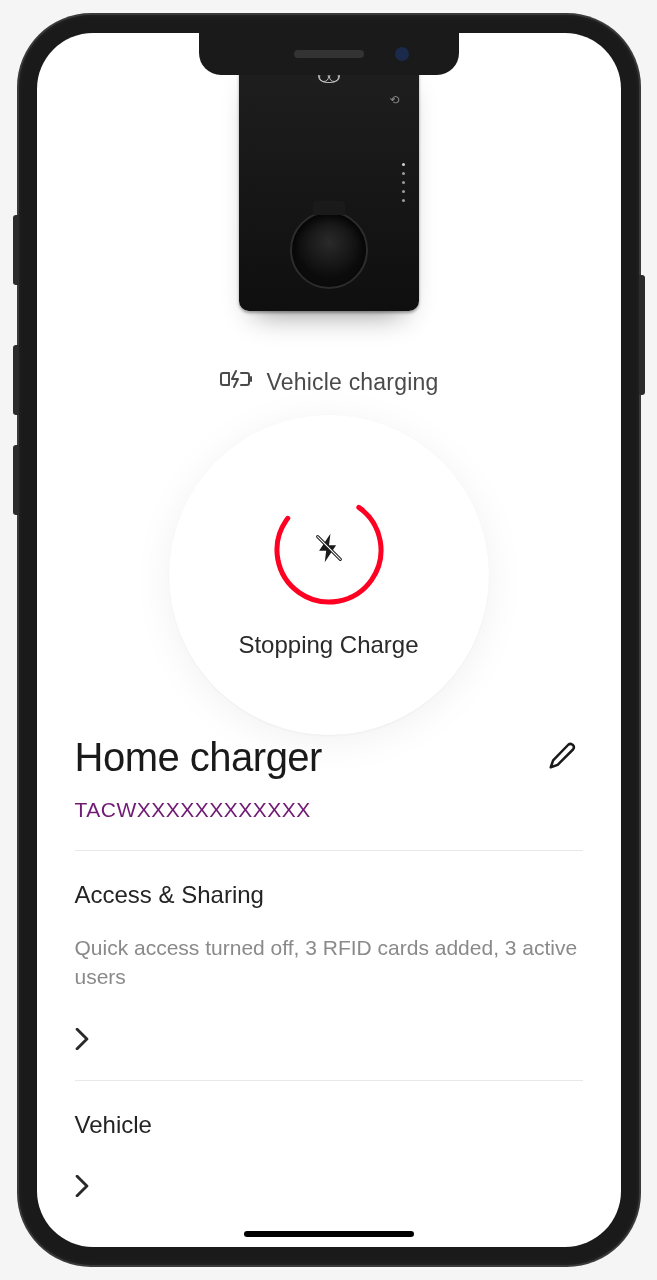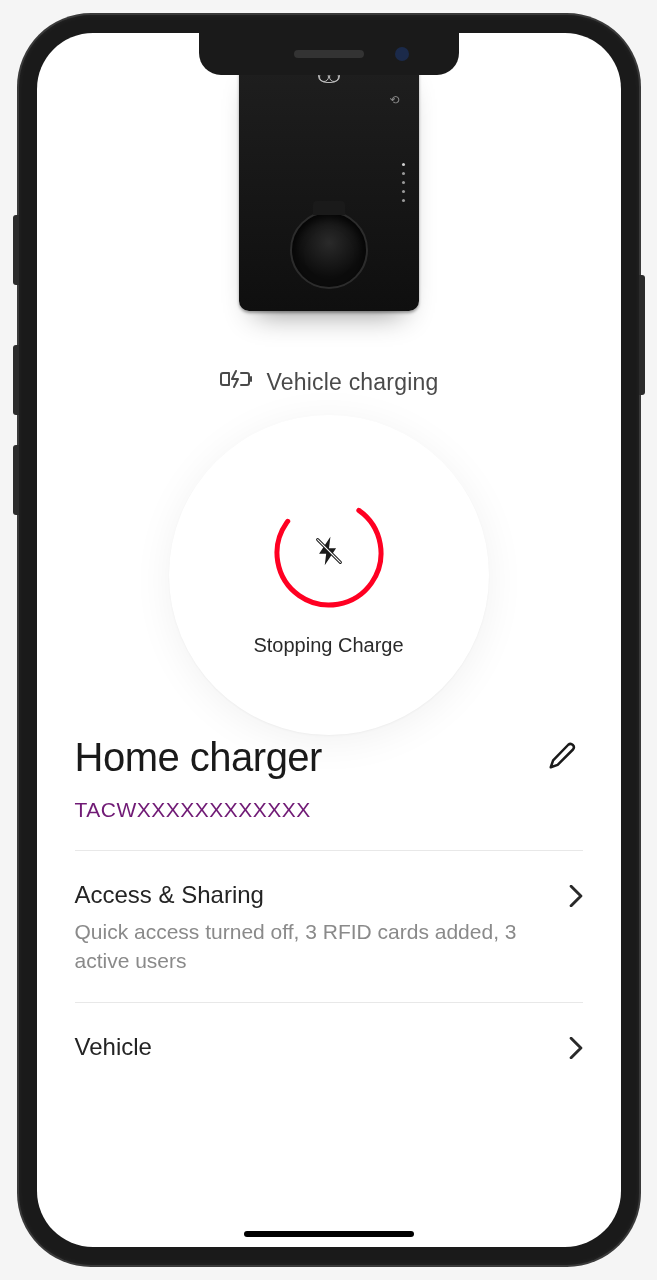--- a/index.html
+++ b/index.html
@@ -105,37 +105,37 @@
       width:320px;height:320px;border-radius:50%;
       box-shadow: 0 6px 40px rgba(0,0,0,.06), 0 1px 2px rgba(0,0,0,.04);
       display:flex;flex-direction:column;align-items:center;justify-content:center;gap:22px;
       background:#fff;
     }
     .spinner{
       width:118px;height:118px;position:relative;display:flex;align-items:center;justify-content:center;
     }
     .spinner svg.ring{position:absolute;inset:0}
     .spinner .bolt{color:#1a1a1a}
-    .big-label{font-size:20px;color:#2a2a2a;font-weight:400}
+    .big-label{font-size:24px;color:#2a2a2a;font-weight:400}
 
     .title-row{
       display:flex;align-items:center;justify-content:space-between;
     }
     .title-row h1{font-size:40px;font-weight:400;letter-spacing:-.5px;color:#1a1a1a}
     .serial{margin-top:18px;color:#701a75;font-size:21px;letter-spacing:.5px}
 
     .divider{height:1px;background:#e8e8e8;margin-top:28px}
 
     .list-item{
       display:flex;align-items:flex-start;justify-content:flex-end;gap:32px;
-      padding:30px 0 26px;border-bottom:1px solid #e8e8e8;
+      padding:30px 0 26px;border-bottom:1px solid #e8e8e8;flex-direction:column;
     }
     .list-item .txt{flex:1}
     .list-item .t1{font-size:24px;color:#242424}
-    .list-item .t2{font-size:21px;color:#8a8a8a;line-height:1.4;margin-top:8px}
+    .list-item .t2{font-size:21px;color:#8a8a8a;line-height:1.4;margin-top:24px}
     .chev{color:#2a2a2a;margin-top:4px}
 
     .icon-btn{background:none;border:none;padding:6px;cursor:pointer;color:#1a1a1a}
   </style>
 </head>
 <body>
 
 <div class="phone-frame">
   <div class="screen">
     <div class="notch">

